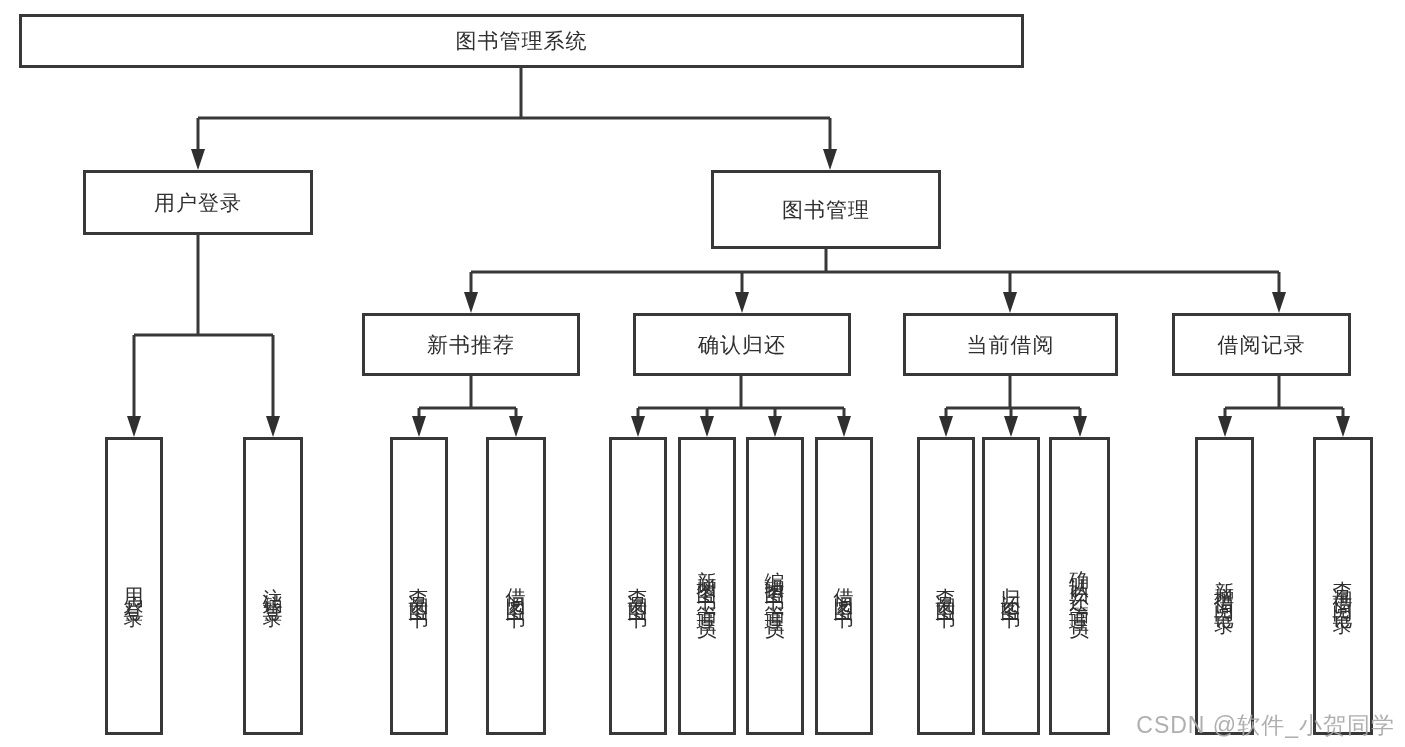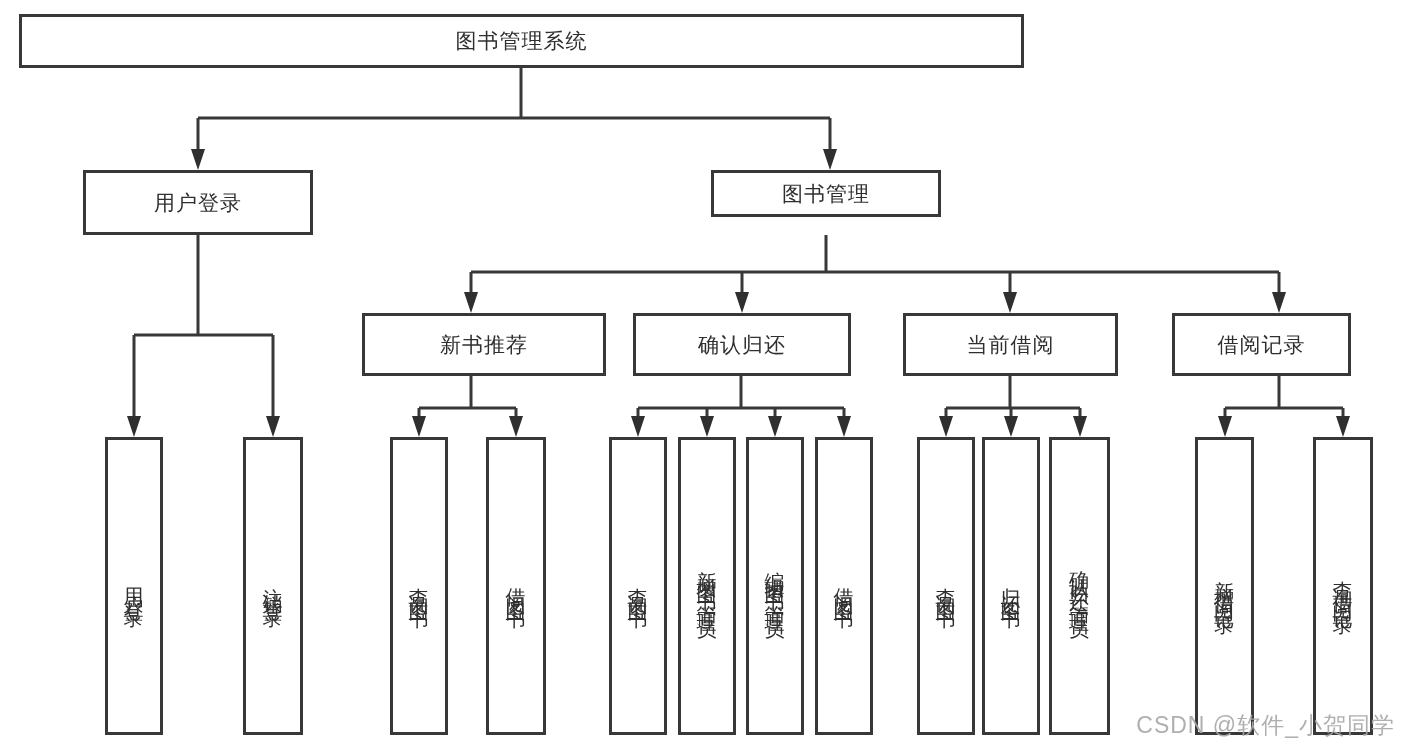--- a/index.html
+++ b/index.html
@@ -119,25 +119,25 @@
     </g>
   </svg>
 
   <div class="box" style="left:19px; top:14px; width:1005px; height:54px;">
     <span>图书管理系统</span>
   </div>
 
   <div class="box" style="left:83px; top:170px; width:230px; height:65px;">
     <span>用户登录</span>
   </div>
-  <div class="box" style="left:711px; top:170px; width:230px; height:47px;">
+  <div class="box" style="left:711px; top:170px; width:230px; height:79px;">
     <span>图书管理</span>
   </div>
 
-  <div class="box" style="left:362px; top:313px; width:244px; height:63px;">
+  <div class="box" style="left:362px; top:313px; width:218px; height:63px;">
     <span>新书推荐</span>
   </div>
   <div class="box" style="left:633px; top:313px; width:218px; height:63px;">
     <span>确认归还</span>
   </div>
   <div class="box" style="left:903px; top:313px; width:215px; height:63px;text-align:right;">
     <span>当前借阅</span>
   </div>
   <div class="box" style="left:1172px; top:313px; width:179px; height:63px;">
     <span>借阅记录</span>

